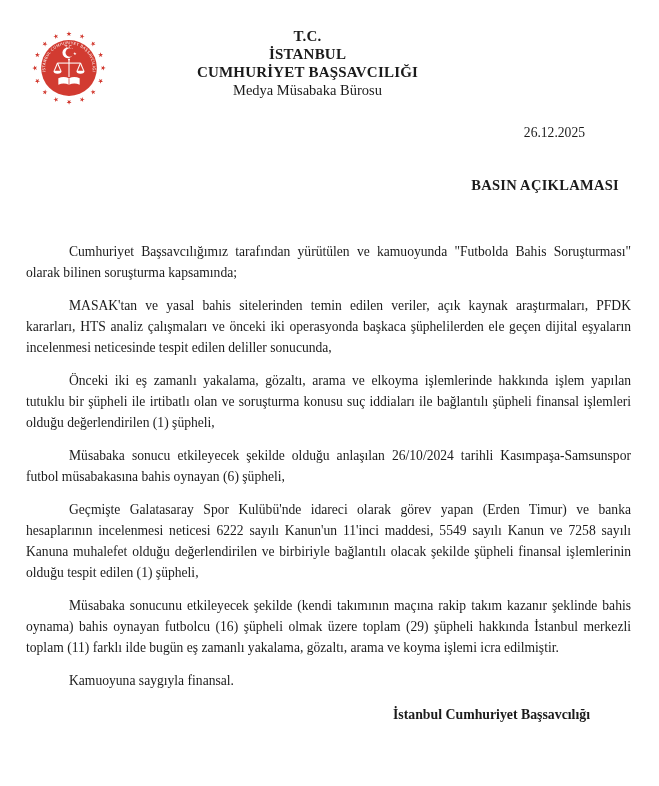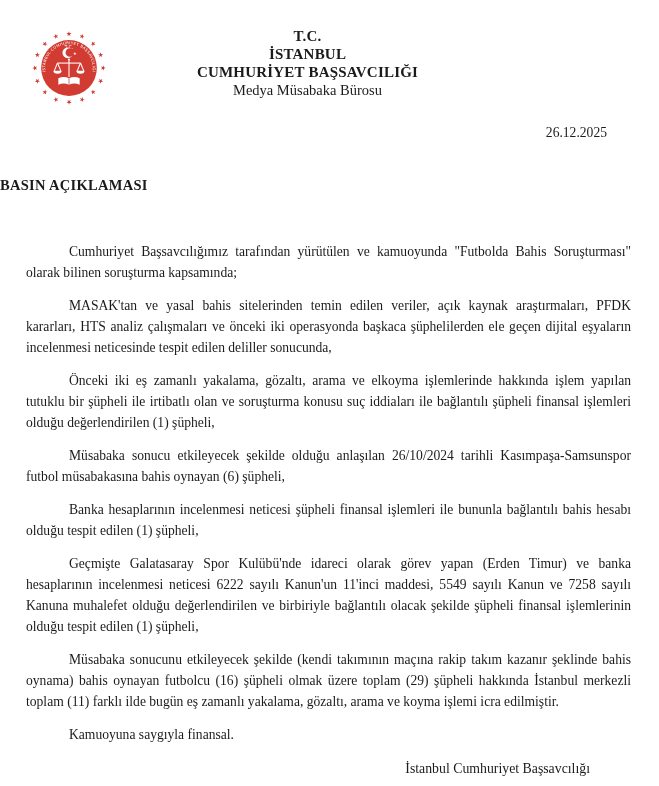--- a/index.html
+++ b/index.html
@@ -29,28 +29,28 @@
   .header-line-bold {
     font-weight: bold;
     font-size: 15px;
     letter-spacing: 0.2px;
   }
   .header-line-regular {
     font-size: 14.5px;
   }
   .date-row {
     margin-top: 26px;
-    padding-right: 52px;
+    padding-right: 74px;
     text-align: right;
     font-size: 13.6px;
   }
   .doc-title {
     margin-top: 36px;
     padding-right: 40px;
-    text-align: left;
+    text-align: right;
     font-weight: bold;
     font-size: 14.5px;
     letter-spacing: 0.3px;
   }
   .body-block {
     margin: 47px 28px 0 26px;
   }
   .body-block p {
     margin: 0 0 12px 0;
     text-align: justify;
@@ -58,21 +58,21 @@
     font-size: 13.6px;
     line-height: 21px;
   }
   .closing-line {
     margin-top: 0;
   }
   .signature-row {
     margin-top: 16px;
     padding-right: 41px;
     text-align: right;
-    font-weight: normal;
+    font-weight: bold;
     font-size: 13.8px;
   }
 </style>
 </head>
 <body>
 
 <div class="page">
 
   <svg class="emblem" viewBox="0 0 100 100" aria-hidden="true">
     <defs>
@@ -139,21 +139,20 @@
 
   <div class="date-row">26.12.2025</div>
 
   <div class="doc-title">BASIN AÇIKLAMASI</div>
 
   <div class="body-block">
     <p>Cumhuriyet Başsavcılığımız tarafından yürütülen ve kamuoyunda "Futbolda Bahis Soruşturması" olarak bilinen soruşturma kapsamında;</p>
     <p>MASAK'tan ve yasal bahis sitelerinden temin edilen veriler, açık kaynak araştırmaları, PFDK kararları, HTS analiz çalışmaları ve önceki iki operasyonda başkaca şüphelilerden ele geçen dijital eşyaların incelenmesi neticesinde tespit edilen deliller sonucunda,</p>
     <p>Önceki iki eş zamanlı yakalama, gözaltı, arama ve elkoyma işlemlerinde hakkında işlem yapılan tutuklu bir şüpheli ile irtibatlı olan ve soruşturma konusu suç iddiaları ile bağlantılı şüpheli finansal işlemleri olduğu değerlendirilen (1) şüpheli,</p>
     <p>Müsabaka sonucu etkileyecek şekilde olduğu anlaşılan 26/10/2024 tarihli Kasımpaşa-Samsunspor futbol müsabakasına bahis oynayan (6) şüpheli,</p>
-    <p>Banka hesaplarının incelenmesi neticesi şüpheli finansal işlemleri ile bununla bağlantılı bahis hesabı olduğu tespit edilen (1) şüpheli,</p>
     <p>Geçmişte Galatasaray Spor Kulübü'nde idareci olarak görev yapan (Erden Timur) ve banka hesaplarının incelenmesi neticesi 6222 sayılı Kanun'un 11'inci maddesi, 5549 sayılı Kanun ve 7258 sayılı Kanuna muhalefet olduğu değerlendirilen ve birbiriyle bağlantılı olacak şekilde şüpheli finansal işlemlerinin olduğu tespit edilen (1) şüpheli,</p>
     <p>Müsabaka sonucunu etkileyecek şekilde (kendi takımının maçına rakip takım kazanır şeklinde bahis oynama) bahis oynayan futbolcu (16) şüpheli olmak üzere toplam (29) şüpheli hakkında İstanbul merkezli toplam (11) farklı ilde bugün eş zamanlı yakalama, gözaltı, arama ve koyma işlemi icra edilmiştir.</p>
     <p class="closing-line">Kamuoyuna saygıyla finansal.</p>
 
     <div class="signature-row">İstanbul Cumhuriyet Başsavcılığı</div>
   </div>
 
 </div>
 
 </body></html>

